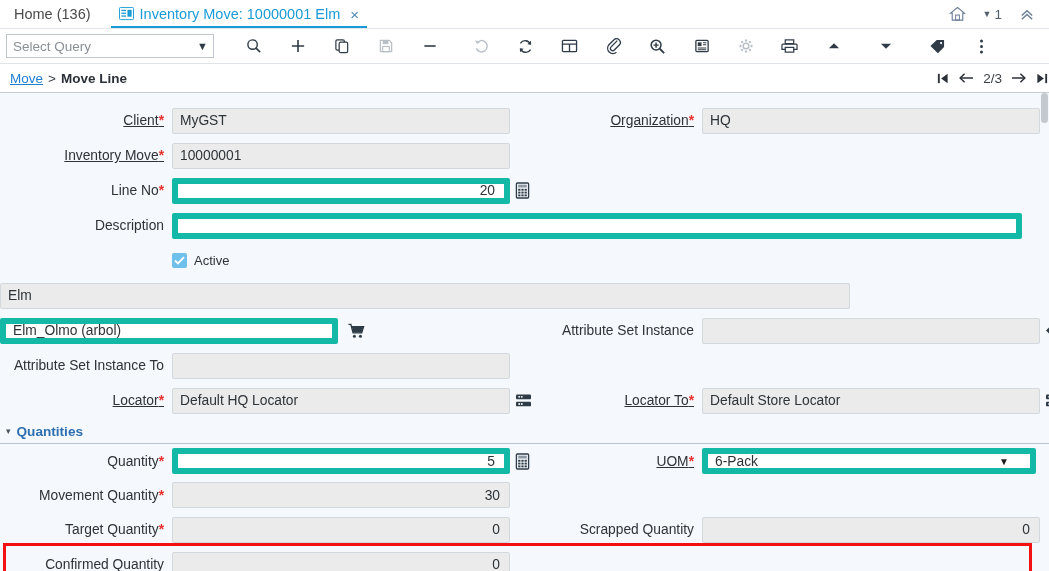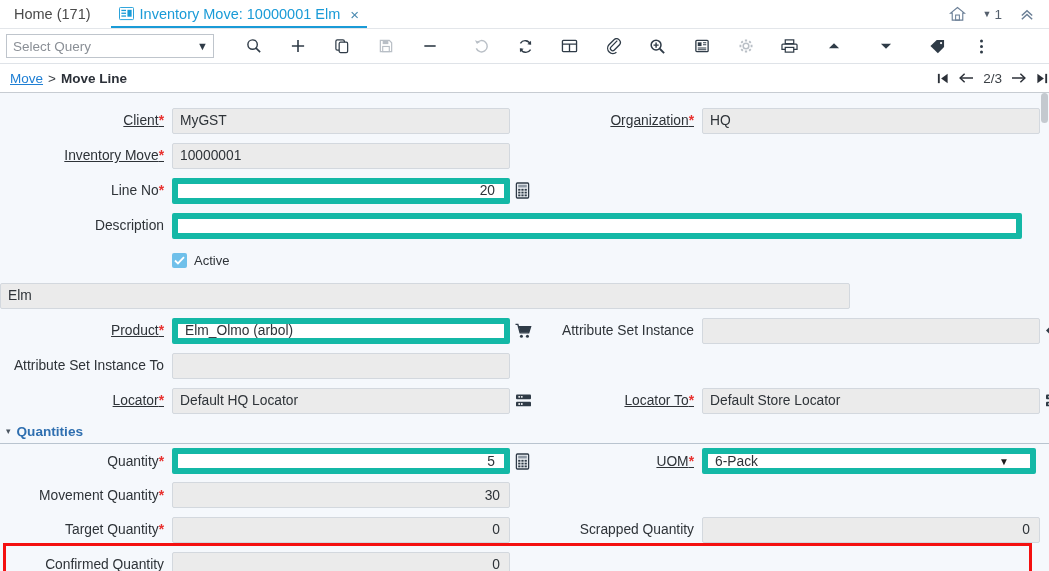--- a/index.html
+++ b/index.html
@@ -228,21 +228,21 @@
     width: 7px; height: 30px;
     background: #c4c9cf;
     border-radius: 4px;
   }
 </style>
 </head>
 <body>
 
 <div class="tabbar">
   <div class="tab">
-    <span>Home (171)</span>
+    <span>Home (136)</span>
   </div>
   <div class="tab active">
     <span class="tab-icon">
       <svg width="15" height="14" viewBox="0 0 16 15">
           <rect x="0.5" y="0.5" width="15" height="13" rx="1" fill="none" stroke="#1a9bd7"></rect>
           <rect x="2.5" y="3" width="5" height="1.4" fill="#1a9bd7"></rect>
           <rect x="2.5" y="6" width="5" height="1.4" fill="#1a9bd7"></rect>
           <rect x="2.5" y="9" width="5" height="1.4" fill="#1a9bd7"></rect>
           <rect x="9" y="3" width="4.5" height="7.4" fill="#1a9bd7"></rect>
         </svg>
@@ -484,21 +484,20 @@
   </div>
 
   <div class="row">
     <div class="col wide">
       <div class="fld wide">Elm</div>
     </div>
   </div>
 
   <div class="row">
     <div class="col">
-      <div class="lbl u"><span>Product</span><span class="req">*</span></div>
       <div class="fld editable">Elm_Olmo (arbol)</div>
       <div class="fico">
         <svg width="17" height="16" viewBox="0 0 18 17">
             <path d="M0.5 1.5 H3 L5.4 10.5 H14.5 L16.5 4 H4" fill="none" stroke="#2f3b47" stroke-width="1.5"></path>
             <path d="M4.2 4 H16.3 L14.6 10.2 H5.6 Z" fill="#2f3b47"></path>
             <circle cx="6.8" cy="14.2" r="1.6" fill="#2f3b47"></circle>
             <circle cx="13.2" cy="14.2" r="1.6" fill="#2f3b47"></circle>
           </svg>
       </div>
     </div>

